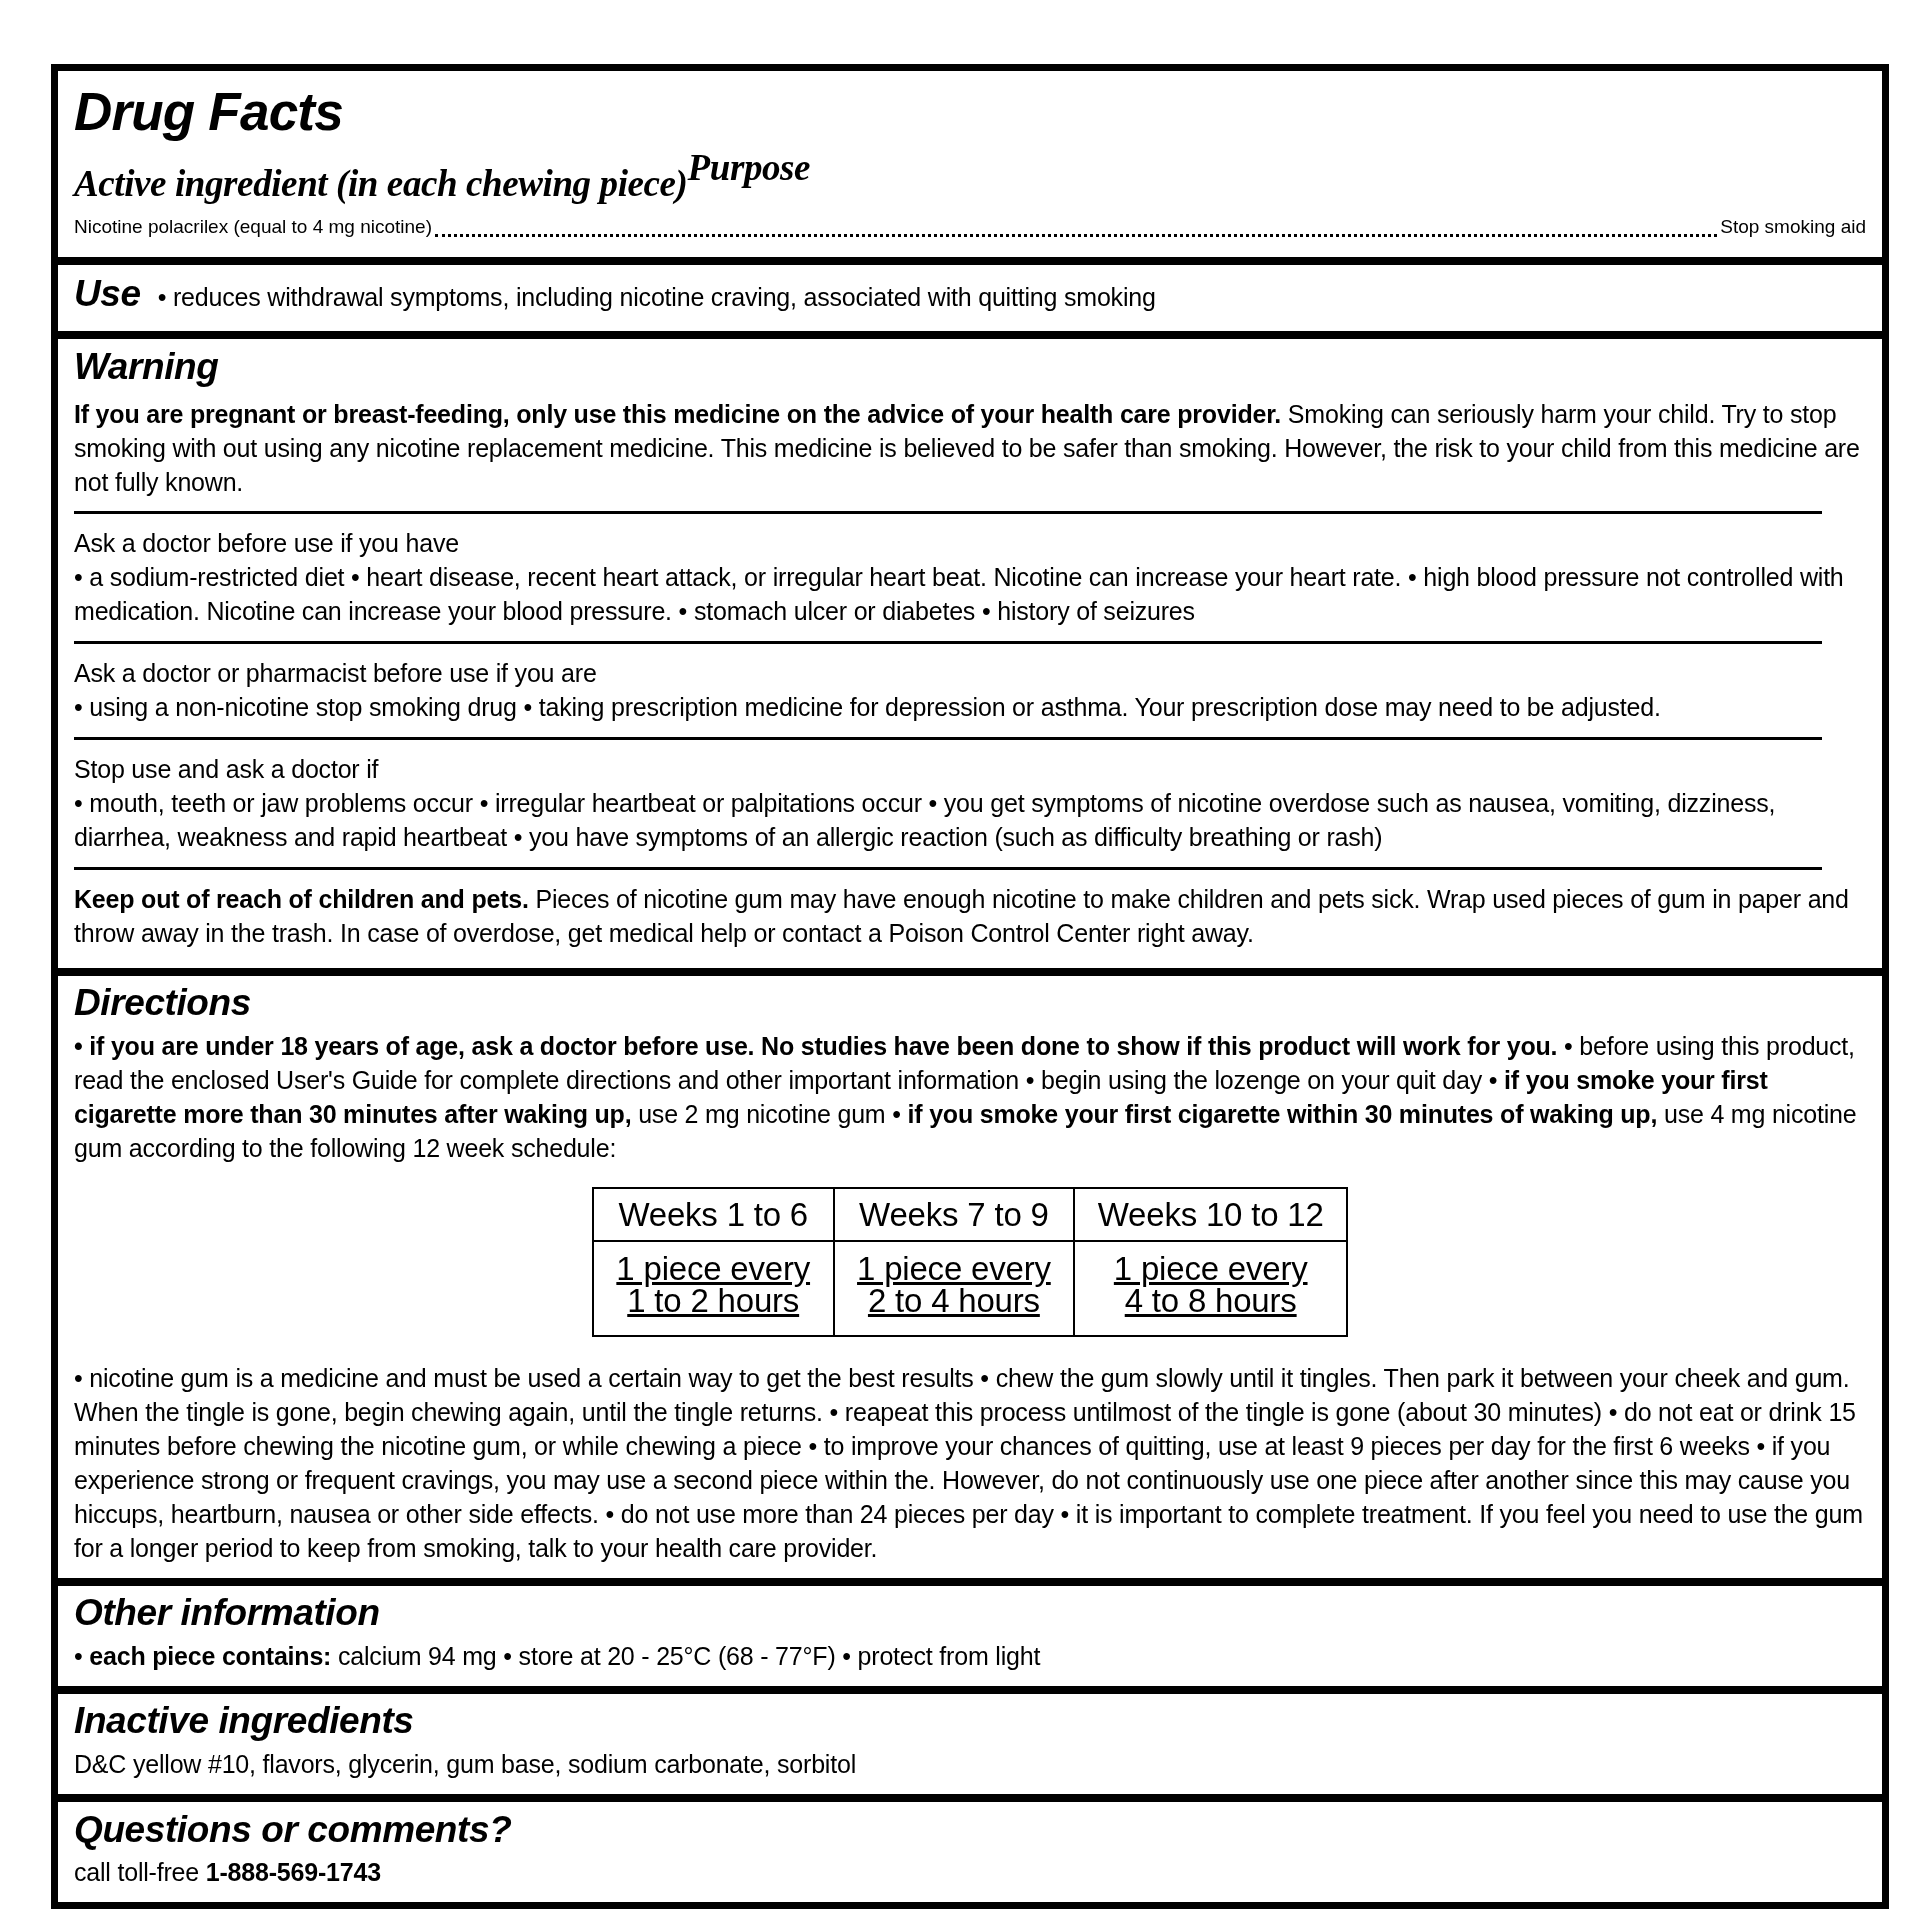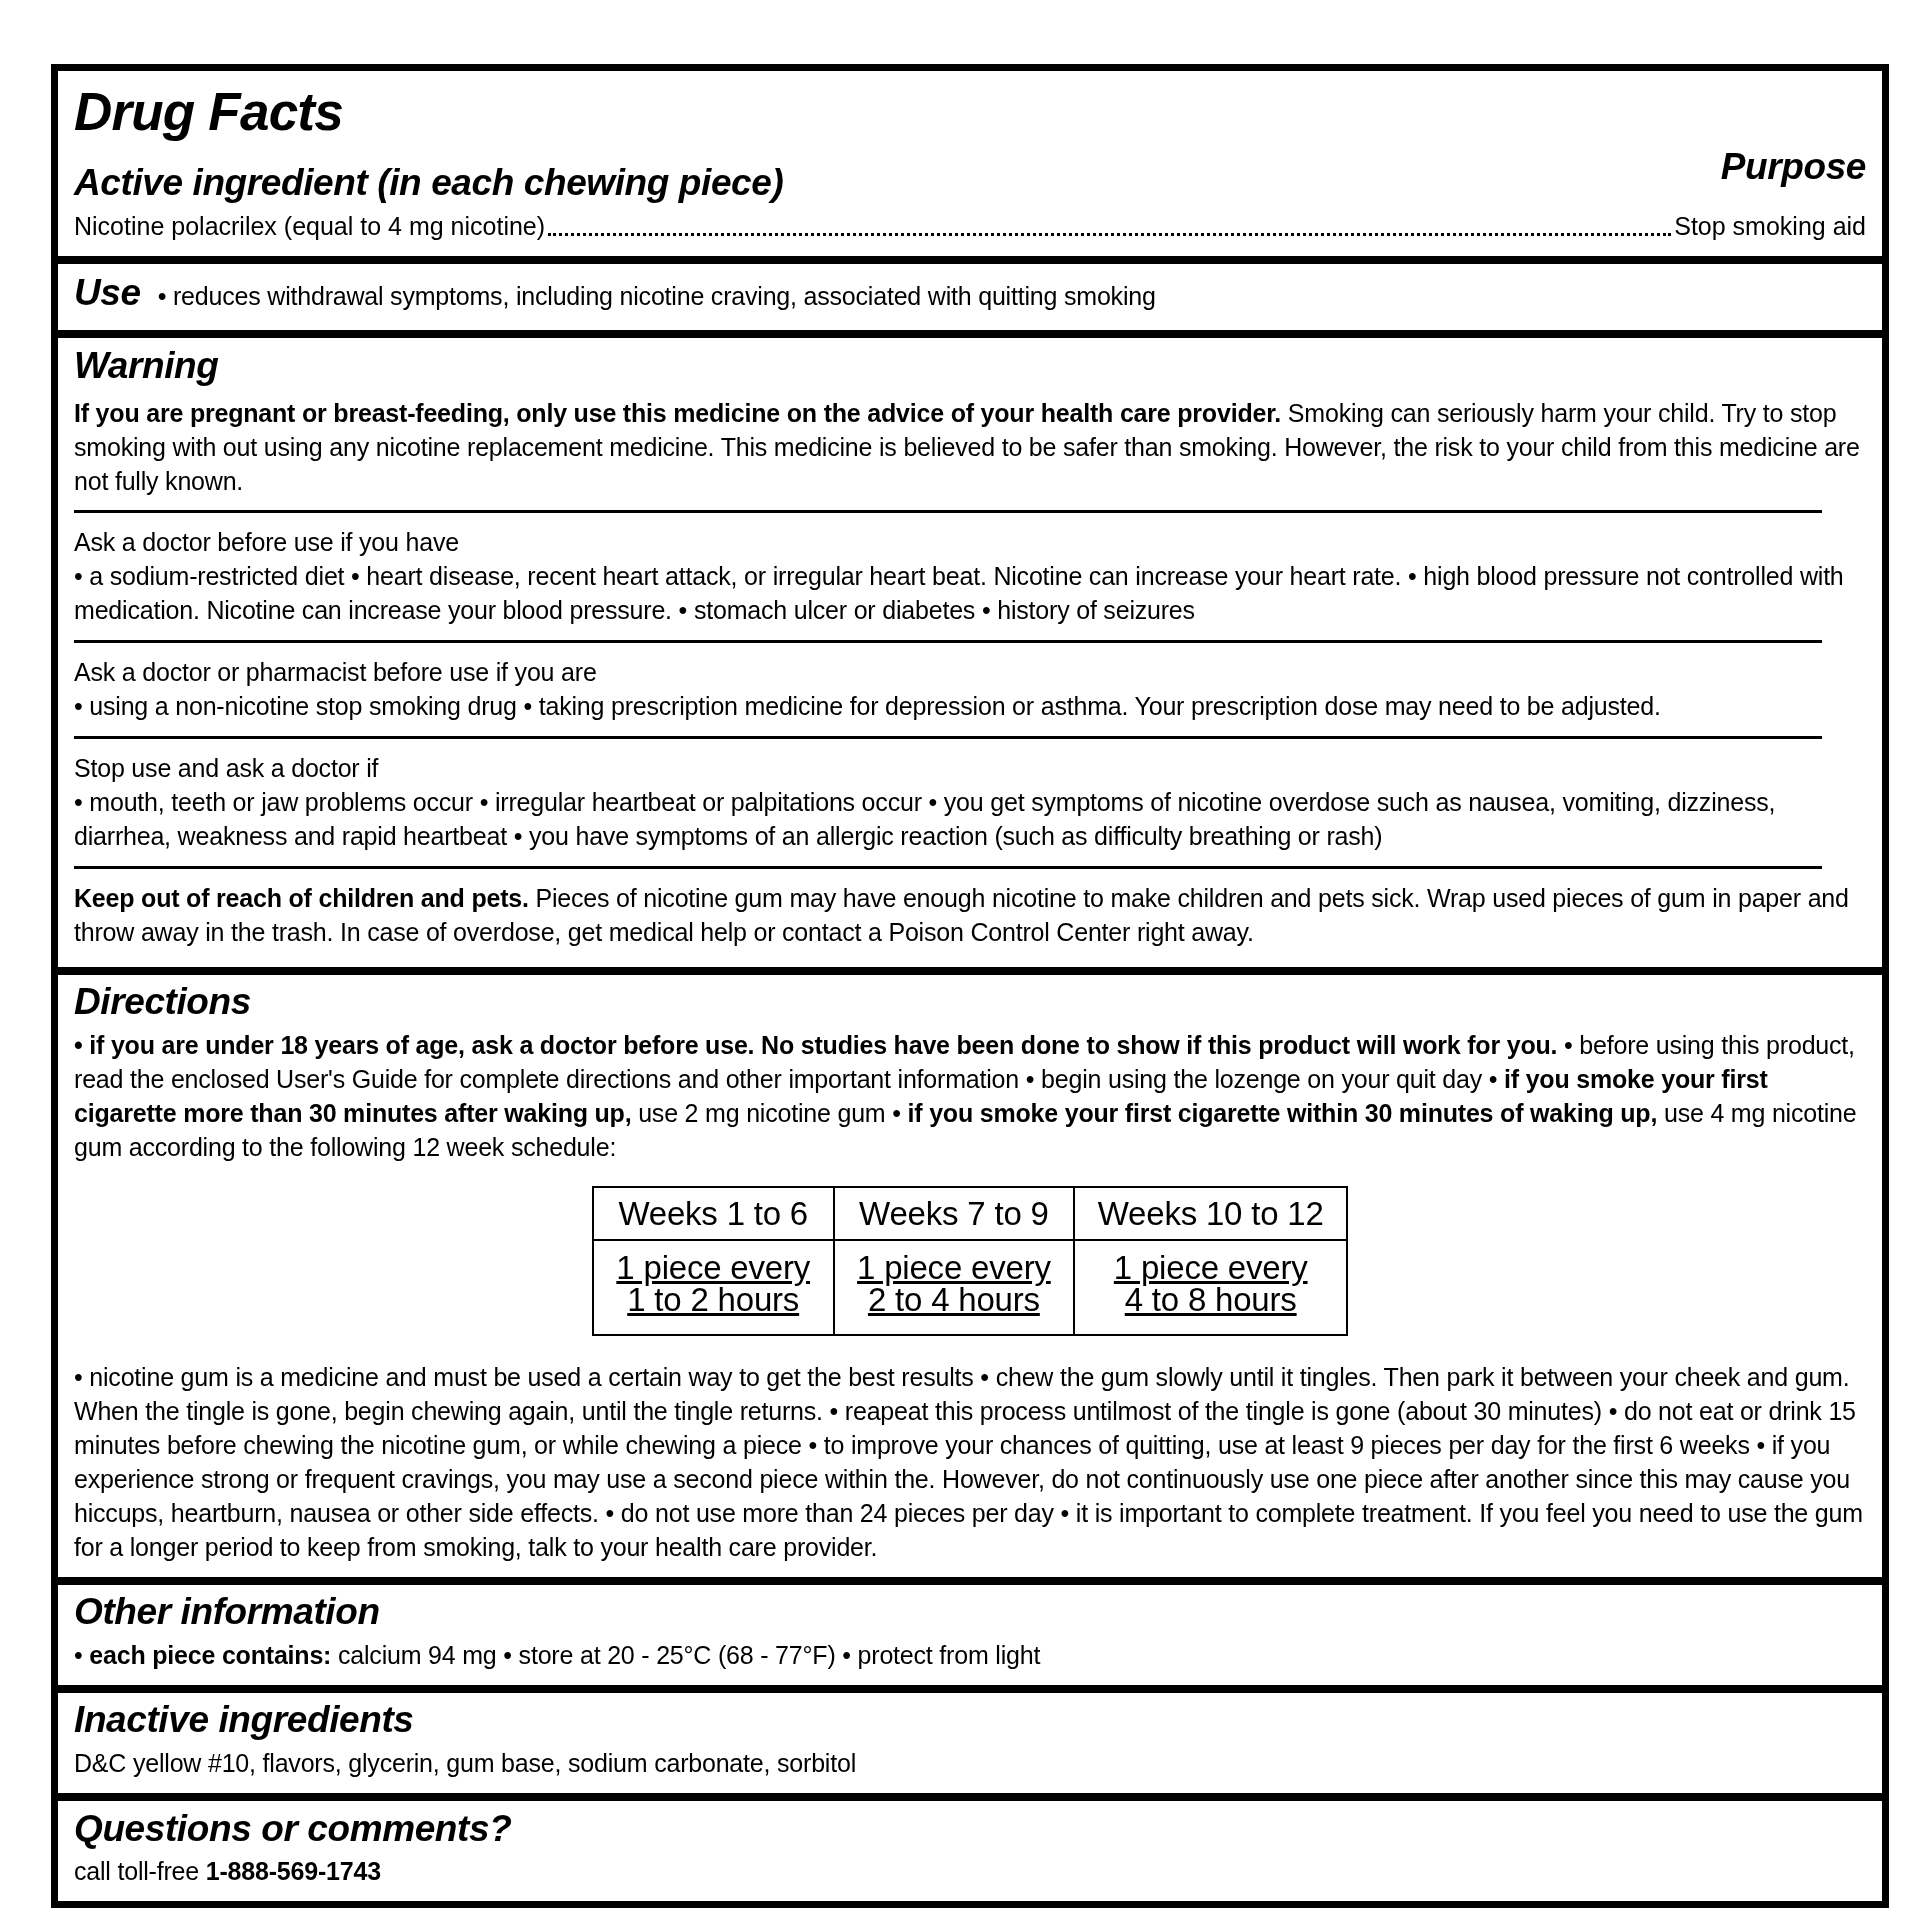--- a/index.html
+++ b/index.html
@@ -21,23 +21,23 @@
   .title {
     font-size: 53px; font-weight: bold; font-style: italic;
     letter-spacing: -0.8px; margin: 3.2px 0 4.8px 0;
   }
   .h2 {
     font-size: 37px; font-weight: bold; font-style: italic;
     letter-spacing: -0.4px;
   }
   .body-text { font-size: 25px; line-height: 34px; letter-spacing: -0.2px; }
 
-  .header-row { display: flex; justify-content: space-between; align-items: flex-start; }
+  .header-row { display: flex; align-items: flex-start; font-family: Liberation Serif, serif; }
   .header-row .active-h { padding-top: 16px; }
-  .leader-row { display: flex; align-items: flex-end; font-size: 25px; line-height: 34px; margin-top: 4.8px; }
+  .leader-row { display: flex; align-items: flex-end; font-size: 19px; line-height: 34px; margin-top: 4.8px; }
   .dots { flex: 1; border-bottom: 3.2px dotted #000; margin: 0 3.2px 7.2px 3.2px; }
 
   .use-row { display: flex; align-items: baseline; gap: 17px; padding: 1.6px 0 3.2px 0; }
 
   .blk { padding: 4px 0 4.8px 0; }
   .warn-head { font-weight: normal; }
   .warn-div { border-top: 3.2px solid #000; margin: 8px 44px 8px 0; }
 
   .sched { border-collapse: collapse; margin: 22.5px auto 24px auto; }
   .sched th, .sched td {

